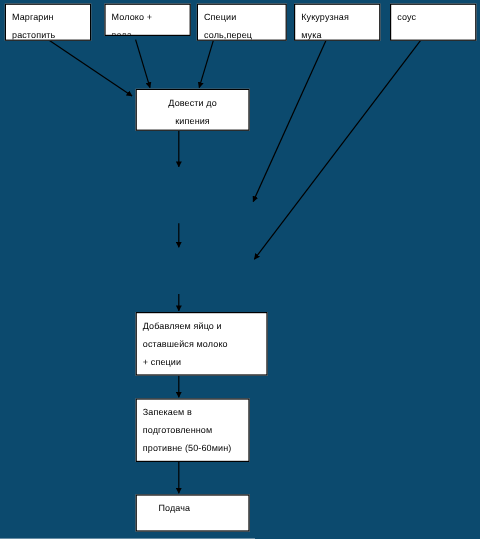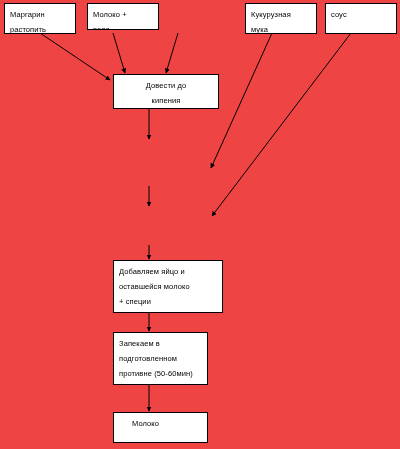--- a/index.html
+++ b/index.html
@@ -5,21 +5,21 @@
 <style>
   html, body {
     margin: 0;
     padding: 0;
     background: #ffffff;
   }
   #canvas {
     position: relative;
     width: 400px;
     height: 449px;
-    background: #ef4444;
+    background: #0c4a6e;
     overflow: hidden;
     font-family: "Liberation Sans", sans-serif;
   }
   .node {
     position: absolute;
     box-sizing: border-box;
     border: 1px solid #000000;
     background: #ffffff;
     overflow: hidden;
     z-index: 2;
@@ -72,46 +72,50 @@
   <div class="node" style="left:4px; top:3px; width:72px; height:31px;">
     <span class="txt">Маргарин
 растопить</span>
   </div>
 
   <div class="node" style="left:87px; top:3px; width:72px; height:27px;">
     <span class="txt">Молоко +
 вода</span>
   </div>
 
+  <div class="node" style="left:164px; top:3px; width:75px; height:31px;">
+    <span class="txt">Специи
+соль,перец</span>
+  </div>
 
   <div class="node" style="left:325px; top:3px; width:72px; height:31px;">
     <span class="txt">соус</span>
   </div>
 
   <div class="node" style="left:245px; top:3px; width:72px; height:31px;">
     <span class="txt">Кукурузная
 мука</span>
   </div>
 
-  <div class="node" style="left:113px; top:74px; width:106px; height:35px;">
+  <div class="node" style="left:113px; top:74px; width:95px; height:35px;">
     <span class="txt" style="text-align:center; padding-left:0;">Довести до
 кипения</span>
   </div>
 
 
 
   <div class="node" style="left:113px; top:260px; width:110px; height:53px;">
     <span class="txt">Добавляем яйцо и
 оставшейся молоко
 + специи</span>
   </div>
 
   <div class="node" style="left:113px; top:332px; width:95px; height:53px;">
     <span class="txt">Запекаем в
 подготовленном
 противне (50-60мин)</span>
   </div>
 
   <div class="node" style="left:113px; top:412px; width:95px; height:31px;">
-    <span class="txt" style="padding-left:18px;">Молоко</span>
+    <span class="txt" style="padding-left:18px;">Подача</span>
   </div>
 
 </div>
 
 </body></html>

